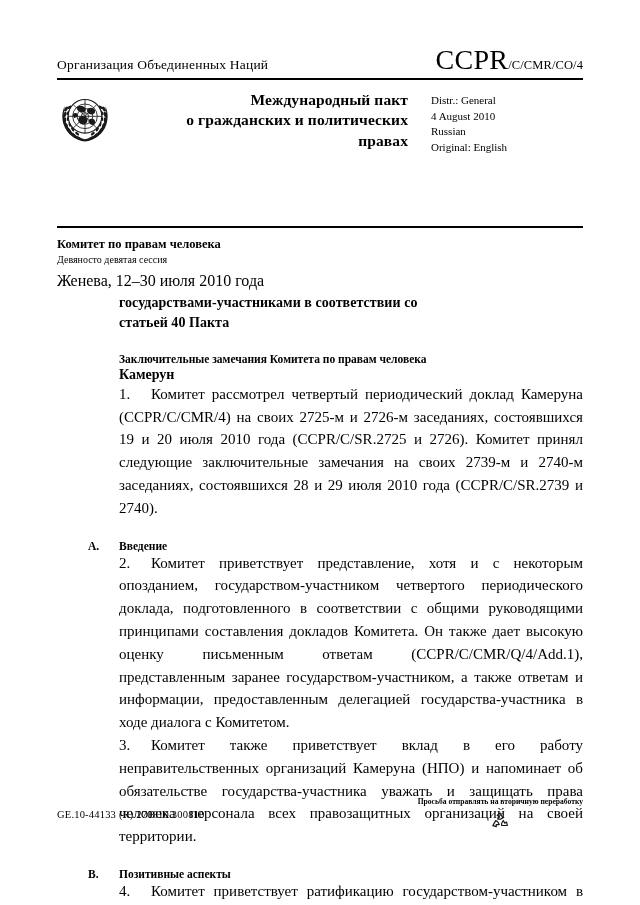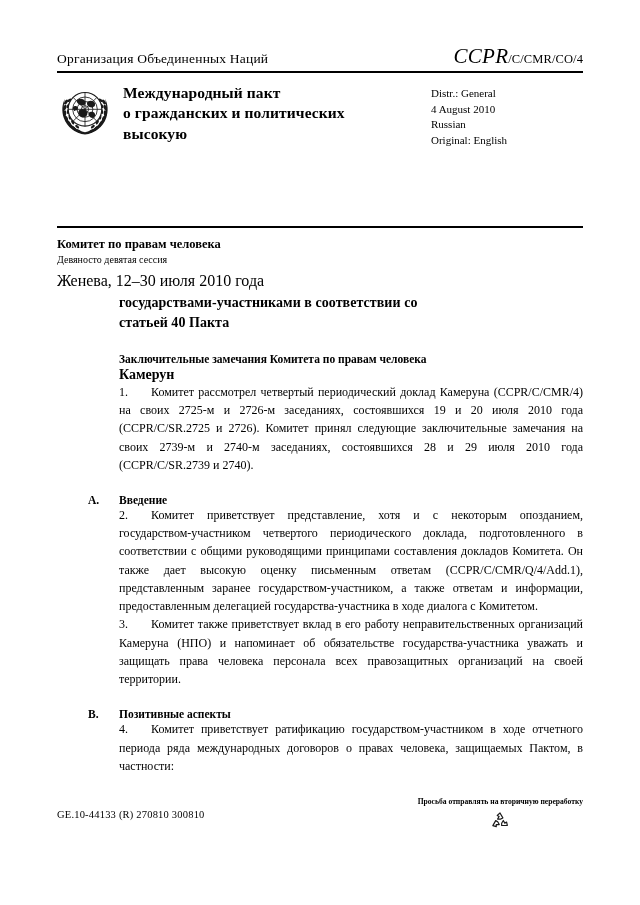--- a/index.html
+++ b/index.html
@@ -35,23 +35,22 @@
   .org-name {
     font-size: 13.5px;
     letter-spacing: 0.2px;
     white-space: nowrap;
   }
   .symbol-block {
     white-space: nowrap;
     text-align: right;
   }
   .symbol-main {
-    font-size: 21px;
+    font-size: 28px;
     letter-spacing: 0.3px;
-    font-style: italic;
   }
   .symbol-sub {
     font-size: 12.5px;
     letter-spacing: 0.1px;
   }
   .rule-thick {
     border-top: 2.2px solid #000;
     width: 100%;
   }
 
@@ -67,27 +66,28 @@
     margin-top: 1px;
   }
   .pact-title {
     flex: 1 1 auto;
     margin-left: 10px;
     font-weight: bold;
     font-size: 15.5px;
     line-height: 1.32;
     letter-spacing: 0.1px;
     padding-top: 1px;
+    text-align: right;
   }
   .distr {
     flex: 0 0 152px;
     font-size: 11px;
     line-height: 1.42;
     padding-top: 4px;
-    margin-left: 6px;
+    margin-left: 23px;
   }
 
   .rule-thick2 {
     position: absolute;
     left: 57px;
     top: 226px;
     width: 526px;
     border-top: 2.4px solid #000;
   }
 
@@ -135,21 +135,21 @@
     font-size: 11.5px;
     line-height: 1.4;
     margin-top: 18px;
   }
   .country {
     font-weight: bold;
     font-size: 14px;
   }
 
   p.para {
-    font-size: 12px;
+    font-size: 15px;
     line-height: 1.52;
     text-align: justify;
     margin: 0;
     margin-left: 62px;
     text-indent: 0;
   }
   .para-num {
     display: inline-block;
     width: 32px;
   }
@@ -276,21 +276,21 @@
             <path d="M40 48 C45 45 52 47 54 52 C56 58 50 63 44 61 C38 59 36 52 40 48 Z"></path>
             <path d="M59 52 C64 50 69 53 68 58 C67 63 61 64 58 60 C55 57 56 53 59 52 Z"></path>
             <path d="M30 42 C34 40 38 42 37 46 C36 50 31 50 29 47 C28 44 28 43 30 42 Z"></path>
           </g>
         </svg>
       </div>
 
       <div class="pact-title">
         <div>Международный пакт</div>
         <div>о гражданских и политических</div>
-        <div>высокую</div>
+        <div>правах</div>
       </div>
 
       <div class="distr">
         <div>Distr.: General</div>
         <div>4 August 2010</div>
         <div>Russian</div>
         <div>Original: English</div>
       </div>
     </div>
   </div>

